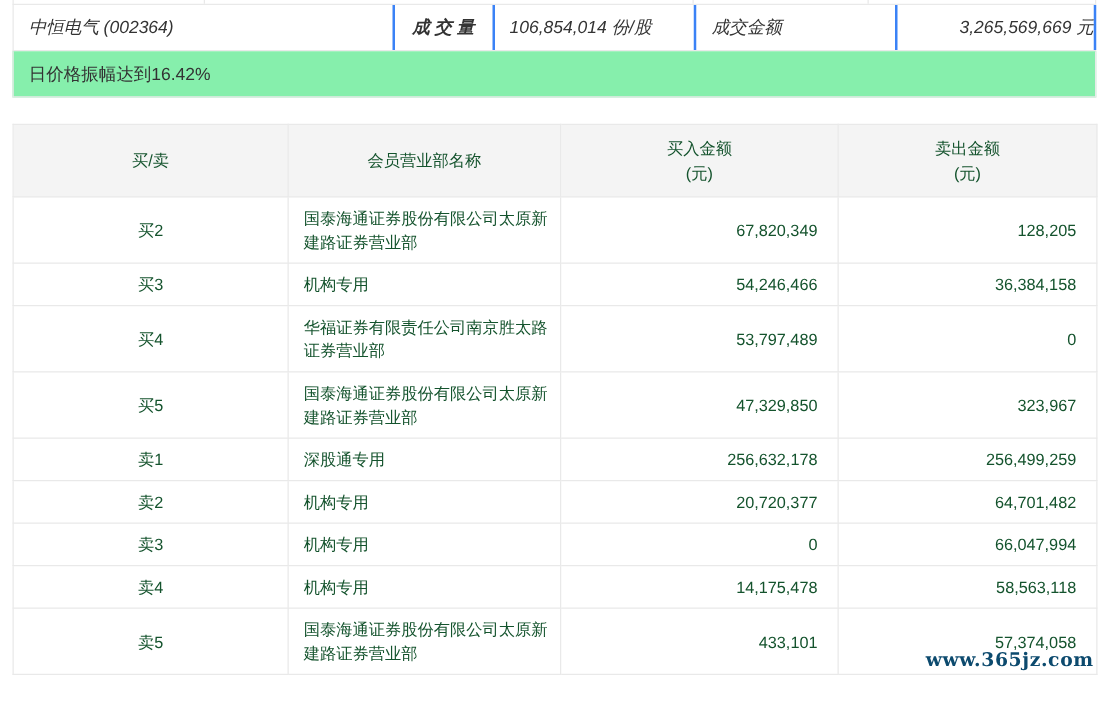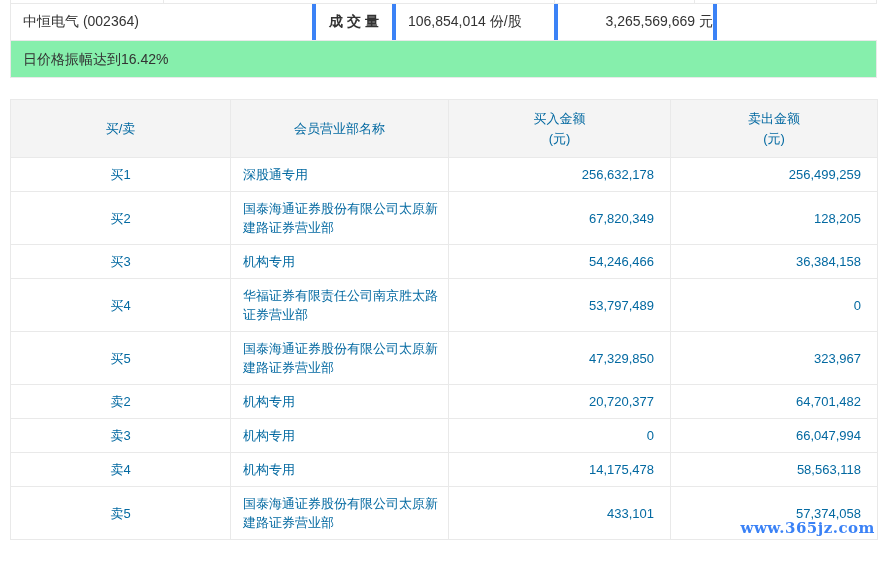--- a/index.html
+++ b/index.html
@@ -26,23 +26,23 @@
 
   
   .summary-row {
     margin-left: 10px; width: 867px; height: 37px;
     display: flex; align-items: stretch;
     border-left: 1px solid #e9e9e9;
     border-bottom: 1px solid #e9e9e9;
     font-size: 14px;
   }
   .s-cell {
-    border-right: 4px solid #3b82f6;
+    border-right: 2px solid #3b82f6;
     display: flex; align-items: center;
-    white-space: nowrap; overflow: hidden;
+    white-space: nowrap; overflow: hidden; font-style: italic;
   }
   .s-stock   { width: 305px; padding-left: 12px; }
   .s-vlabel  { width: 80px;  justify-content: center; font-weight: bold; }
   .s-vvalue  { width: 162px; padding-left: 12px; }
   .s-alabel  { width: 161px; padding-left: 12px; }
   .s-avalue  { width: 159px; justify-content: flex-end; }
 
   
   .note-row {
     margin-left: 10px; width: 867px; height: 37px;
@@ -51,21 +51,21 @@
     border-right: 1px solid #e9e9e9;
     border-bottom: 1px solid #e9e9e9;
     line-height: 36px; padding-left: 12px;
     font-size: 14px;
   }
 
   
   .table-wrap { position: relative; margin: 21px 0 0 10px; width: 867px; }
   table.broker-table {
     width: 867px; border-collapse: collapse; table-layout: fixed;
-    font-size: 13px; color: #0369a1;
+    font-size: 13px; color: #14532d;
   }
   .broker-table th, .broker-table td { border: 1px solid #e9e9e9; }
   .broker-table thead th {
     background: #f4f4f4; height: 58px;
     font-weight: normal; text-align: center;
     line-height: 20px; vertical-align: middle;
   }
   .col-side { width: 220px; }
   .col-name { width: 218px; }
   .col-buy  { width: 222px; }
@@ -75,40 +75,41 @@
     background: #ffffff;
   }
   td.c-side { text-align: center; }
   td.c-name { text-align: left; padding-left: 12px; padding-right: 8px; }
   td.c-num  { text-align: right; padding-right: 16px; }
 
   .watermark {
     position: absolute; right: 2px; bottom: 3px;
     font-family: "DejaVu Serif", serif;
     font-weight: bold; font-size: 15px;
-    color: #3b82f6; letter-spacing: 0.5px;
+    color: #0c4a6e; letter-spacing: 0.5px;
     text-decoration: none; cursor: pointer;
   }
 </style>
 </head>
 <body>
 
 <div class="page">
 
   <div class="top-strip">
     <div class="ts-cell ts-1"></div>
     <div class="ts-cell ts-2"></div>
     <div class="ts-cell ts-3"></div>
     <div class="ts-cell ts-4"></div>
   </div>
 
   <div class="summary-row">
     <div class="s-cell s-stock">中恒电气 (002364)</div>
     <div class="s-cell s-vlabel">成 交 量</div>
     <div class="s-cell s-vvalue">106,854,014 份/股</div>
+    <div class="s-cell s-alabel">成交金额</div>
     <div class="s-cell s-avalue">3,265,569,669 元</div>
   </div>
 
   <div class="note-row">日价格振幅达到16.42%</div>
 
   <div class="table-wrap">
     <table class="broker-table">
       <thead>
         <tr>
           <th class="col-side">
@@ -122,26 +123,20 @@
             <div>(元)</div>
           </th>
           <th class="col-sell">
             <div>卖出金额</div>
             <div>(元)</div>
           </th>
         </tr>
       </thead>
       <tbody>
           <tr>
-            <td class="c-side">买1</td>
-            <td class="c-name">深股通专用</td>
-            <td class="c-num">256,632,178</td>
-            <td class="c-num">256,499,259</td>
-          </tr>
-          <tr>
             <td class="c-side">买2</td>
             <td class="c-name">国泰海通证券股份有限公司太原新建路证券营业部</td>
             <td class="c-num">67,820,349</td>
             <td class="c-num">128,205</td>
           </tr>
           <tr>
             <td class="c-side">买3</td>
             <td class="c-name">机构专用</td>
             <td class="c-num">54,246,466</td>
             <td class="c-num">36,384,158</td>
@@ -150,20 +145,26 @@
             <td class="c-side">买4</td>
             <td class="c-name">华福证券有限责任公司南京胜太路证券营业部</td>
             <td class="c-num">53,797,489</td>
             <td class="c-num">0</td>
           </tr>
           <tr>
             <td class="c-side">买5</td>
             <td class="c-name">国泰海通证券股份有限公司太原新建路证券营业部</td>
             <td class="c-num">47,329,850</td>
             <td class="c-num">323,967</td>
+          </tr>
+          <tr>
+            <td class="c-side">卖1</td>
+            <td class="c-name">深股通专用</td>
+            <td class="c-num">256,632,178</td>
+            <td class="c-num">256,499,259</td>
           </tr>
           <tr>
             <td class="c-side">卖2</td>
             <td class="c-name">机构专用</td>
             <td class="c-num">20,720,377</td>
             <td class="c-num">64,701,482</td>
           </tr>
           <tr>
             <td class="c-side">卖3</td>
             <td class="c-name">机构专用</td>

